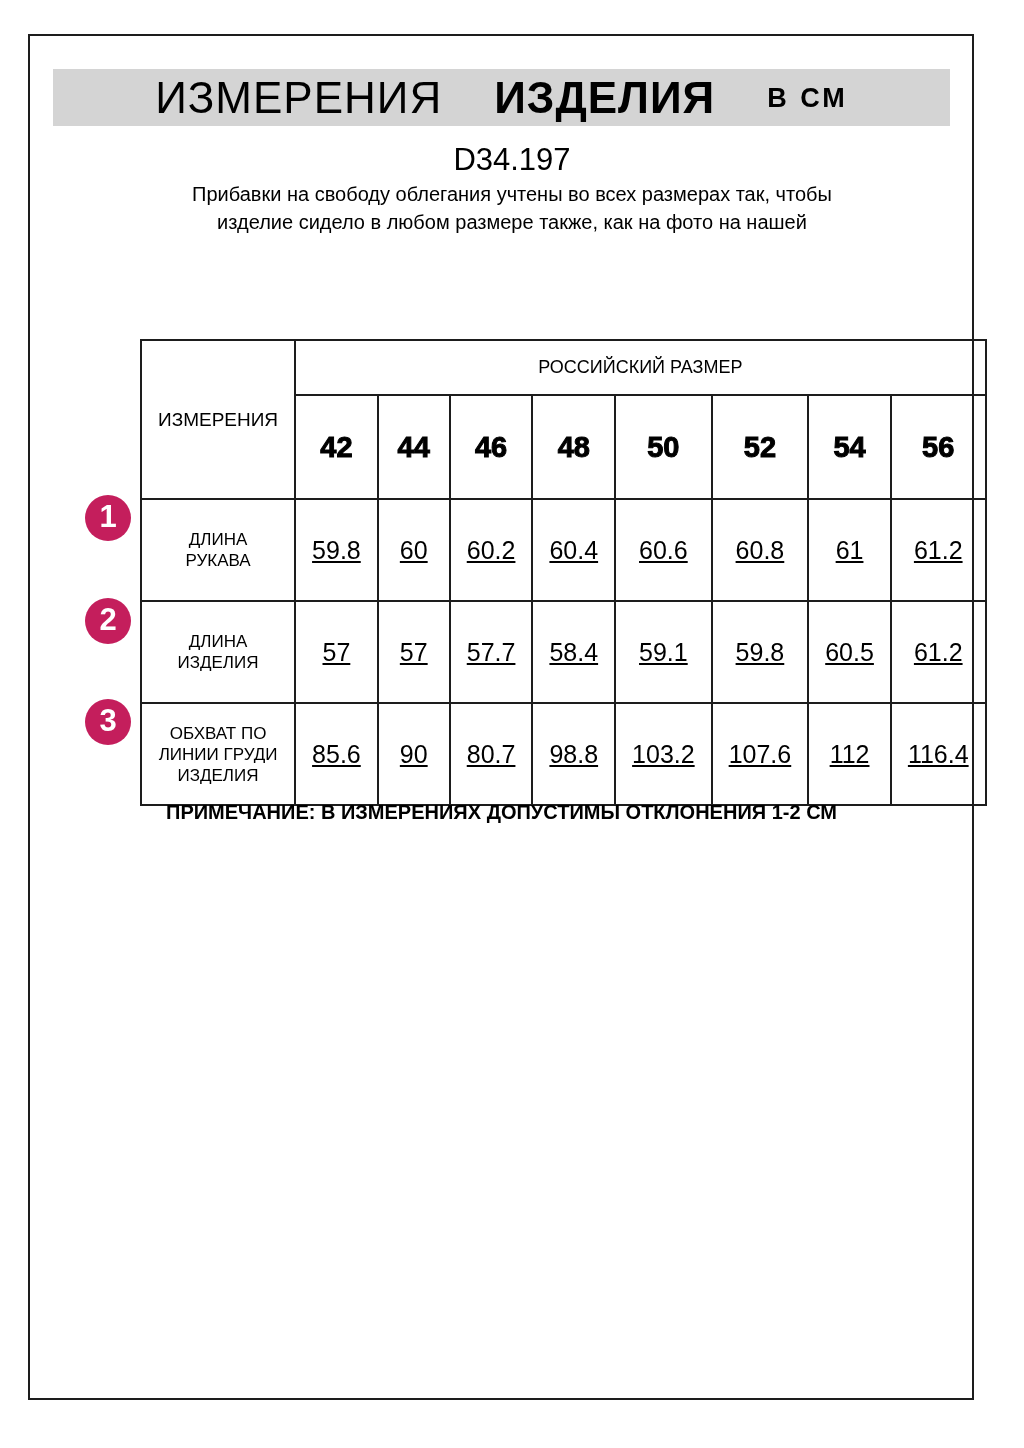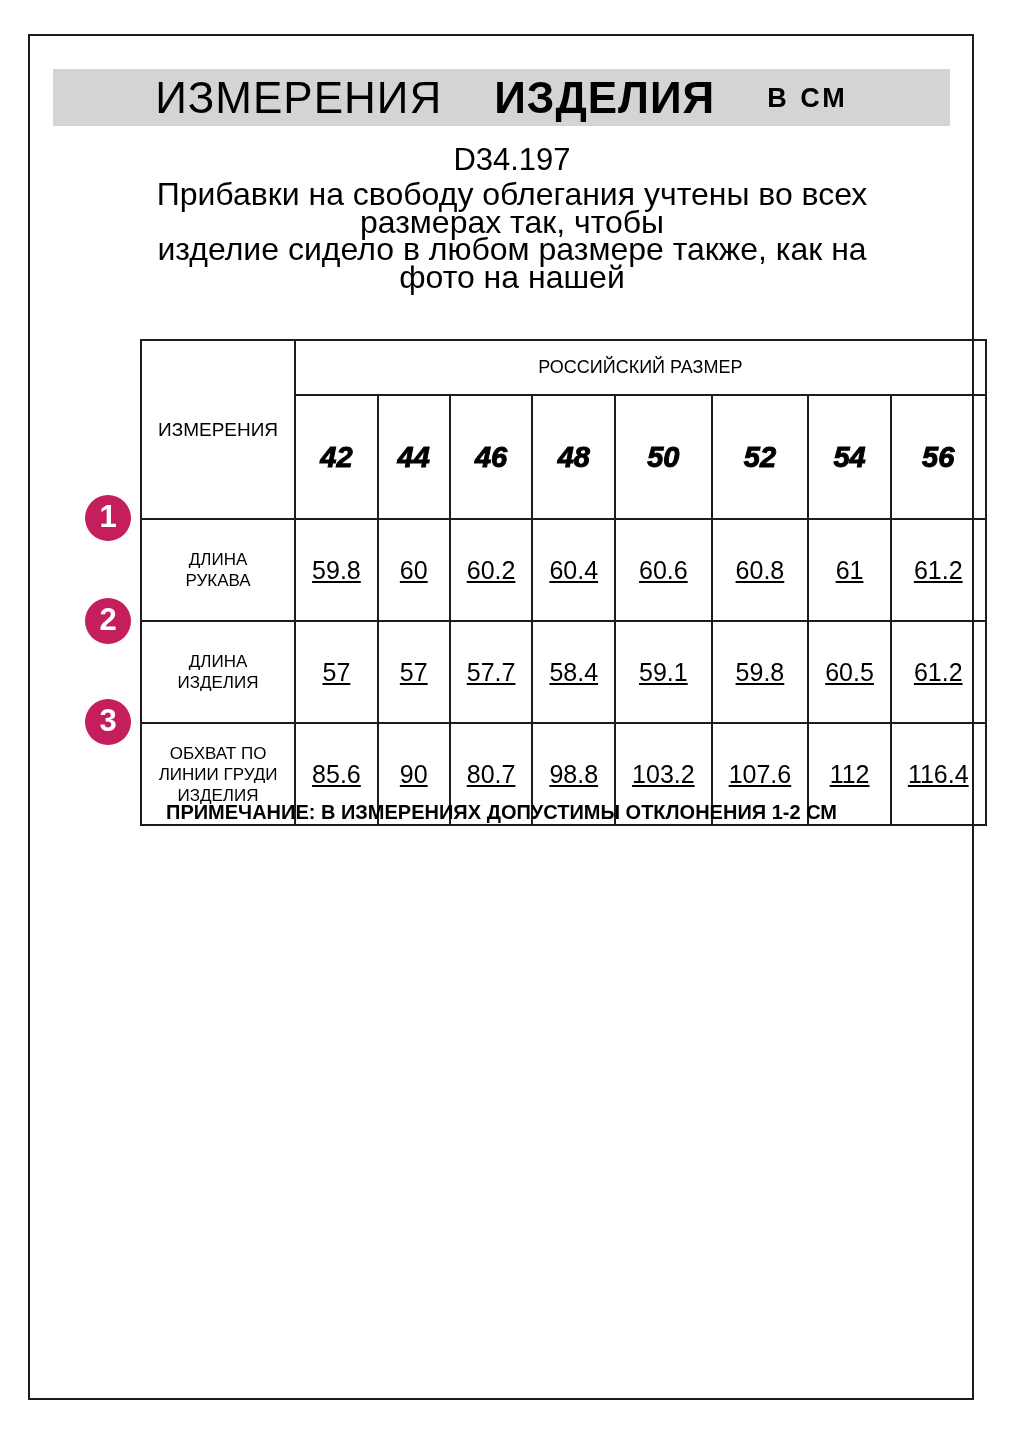--- a/index.html
+++ b/index.html
@@ -27,37 +27,37 @@
   .title-word-2 { font-size:44px; font-weight:700; letter-spacing:1px; }
   .title-units  { font-size:27px; font-weight:700; letter-spacing:3px; margin-top:2px; }
   .product-code {
     position:absolute; top:142px; left:0; width:1024px;
     text-align:center;
     font-size:31px; font-weight:400;
   }
   .description {
     position:absolute; top:181px; left:122px; width:780px;
     text-align:center;
-    font-size:32px; line-height:27.5px;
+    font-size:20px; line-height:27.5px;
   }
   table.size-table {
     position:absolute; left:140px; top:339px;
     border-collapse:collapse;
     table-layout:fixed;
   }
   table.size-table th, table.size-table td {
     border:2px solid #1d1d1d;
     text-align:center; vertical-align:middle;
     padding:16px;
   }
   col.measure-col { width:145px; }
   col.size-col    { width:72px; }
   tr.size-group-row    { height:25px; }
   .size-group-header   { font-size:18px; font-weight:400; }
-  tr.size-row          { height:124px;font-style:italic; }
+  tr.size-row          { height:104px; }
   .measure-header      { font-size:19px; font-weight:400; }
   .size-cell           { font-size:29px; font-weight:700; -webkit-text-stroke:1px #000; }
   tr.data-row          { height:102px; }
   .row-label           { font-size:17px; line-height:21px; font-weight:400; padding:0 4px; }
   .value-cell          { font-size:25px; font-weight:400;text-decoration:underline; }
   .num-circle {
     position:absolute; left:85px;
     width:46px; height:46px; border-radius:50%;
     color:#fff;
     font-size:31px; font-weight:700;

